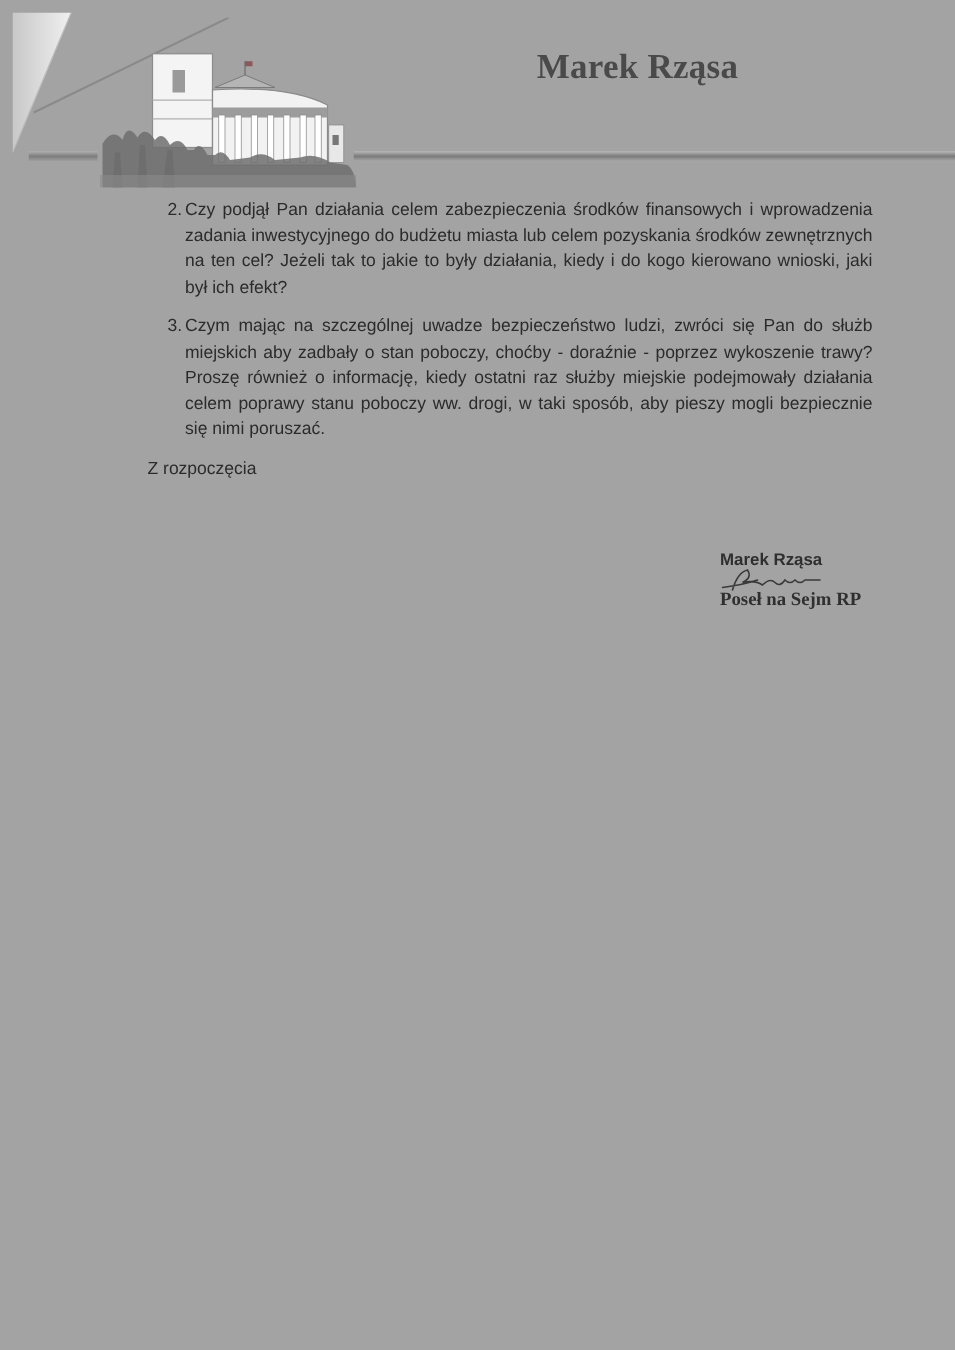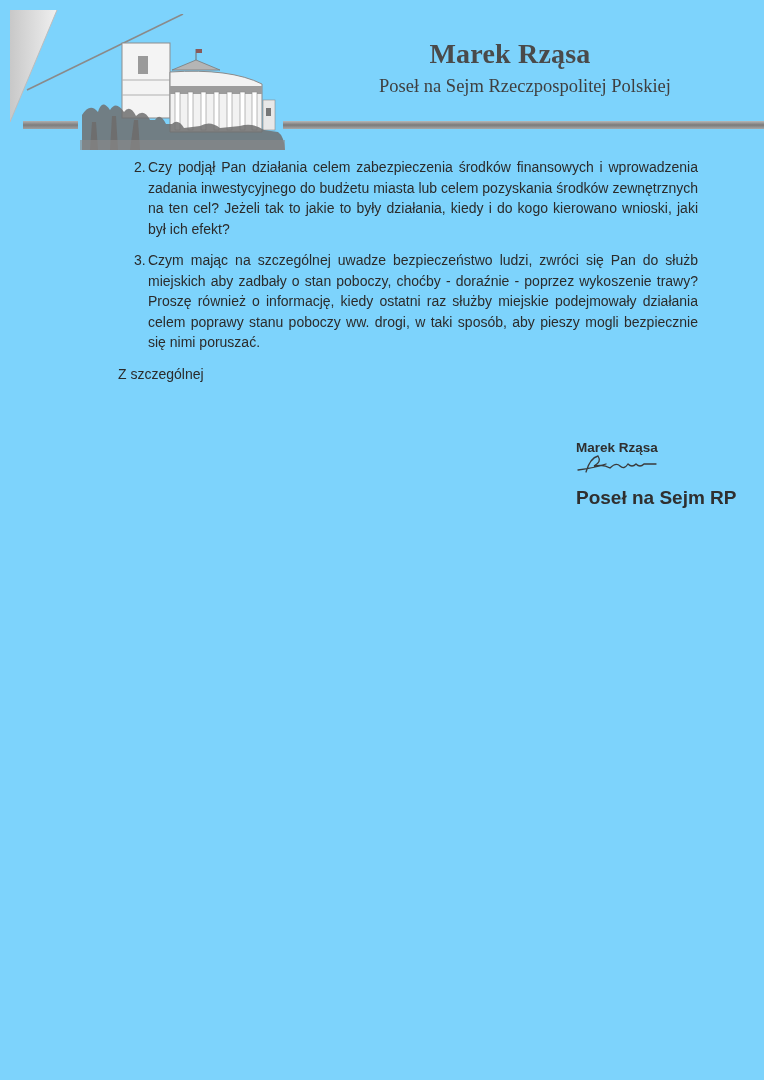--- a/index.html
+++ b/index.html
@@ -11,21 +11,21 @@
       width: 764px;
       height: 1080px;
       position: relative;
       overflow: hidden;
       background: #fdfdfc;
     }
     .page {
       position: absolute;
       left: 0; top: 0;
       width: 764px; height: 1080px;
-      background: #7dd3fc;
+      background: #a3a3a3;
     }
     
     .corner-fold {
       position: absolute;
       left: 10px; top: 10px;
       width: 50px; height: 115px;
     }
     .diag-line {
       position: absolute;
       left: 25px; top: 14px;
@@ -107,25 +107,24 @@
     }
     .sig-name { text-decoration: none; }
     .sig-scribble {
       position: absolute;
       left: 576px; top: 452px;
       width: 82px; height: 22px;
     }
     .sig-role {
       position: absolute;
       left: 576px; top: 472px;
-      font-family: Liberation Sans, sans-serif;
-      font-size: 19px;
+      font-family: Liberation Serif, serif;
+      font-size: 15px;
       font-weight: bold;
       color: #2f2f2f;
-      margin-top: 15px;
     }
   </style>
 </head>
 <body>
 
 <div class="page">
 
   <svg class="corner-fold" viewBox="0 0 50 115">
     <defs>
       <linearGradient id="fold" x1="0" x2="1" y1="0" y2="0">
@@ -173,35 +172,34 @@
       <path d="M30,110 L32,76 L36,76 L38,110 Z"></path>
       <path d="M50,110 L54,80 L58,80 L60,110 Z"></path>
     </g>
     <rect x="0" y="100" width="205" height="10" fill="#8a8a8a" opacity="0.6"></rect>
   </svg>
 
   <div class="rule-left"></div>
   <div class="rule-right"></div>
 
   <div class="lh-name">Marek Rząsa</div>
-  <div class="lh-title">Poseł na Sejm Rzeczpospolitej Polskiej</div>
 
   <div class="body-text">
 
     <div class="list-item">
       <span class="list-num">2.</span>
       <p class="para">Czy podjął Pan działania celem zabezpieczenia środków finansowych i wprowadzenia zadania inwestycyjnego do budżetu miasta lub celem pozyskania środków zewnętrznych na ten cel? Jeżeli tak to jakie to były działania,  kiedy i do kogo kierowano wnioski, jaki był ich efekt?</p>
     </div>
 
     <div class="list-item">
       <span class="list-num">3.</span>
       <p class="para">Czym mając na szczególnej uwadze bezpieczeństwo ludzi, zwróci się Pan do służb miejskich aby zadbały o stan poboczy, choćby - doraźnie - poprzez wykoszenie trawy? Proszę również o informację, kiedy ostatni raz służby miejskie podejmowały działania celem poprawy stanu poboczy ww. drogi, w taki sposób, aby pieszy mogli bezpiecznie się nimi poruszać.</p>
     </div>
 
-    <p class="para closing">Z szczególnej</p>
+    <p class="para closing">Z rozpoczęcia</p>
   </div>
 
   <div class="signature-block">
     <span class="sig-name">Marek Rząsa</span>
   </div>
   <svg class="sig-scribble" viewBox="0 0 82 22">
     <path d="M2,18 Q18,16 30,12 M10,20 Q14,6 22,4 Q26,10 18,14 Q28,12 34,16 Q40,10 44,14 Q48,18 52,12 Q56,16 60,12 Q64,16 68,12 L80,12" fill="none" stroke="#3a3a3a" stroke-width="1.3" stroke-linecap="round"></path>
   </svg>
   <div class="sig-role">Poseł na Sejm RP</div>
 

